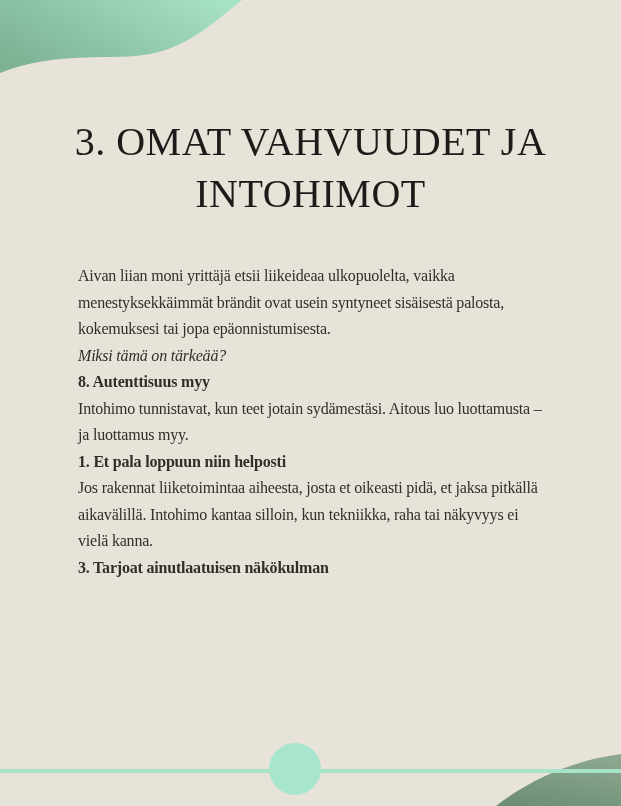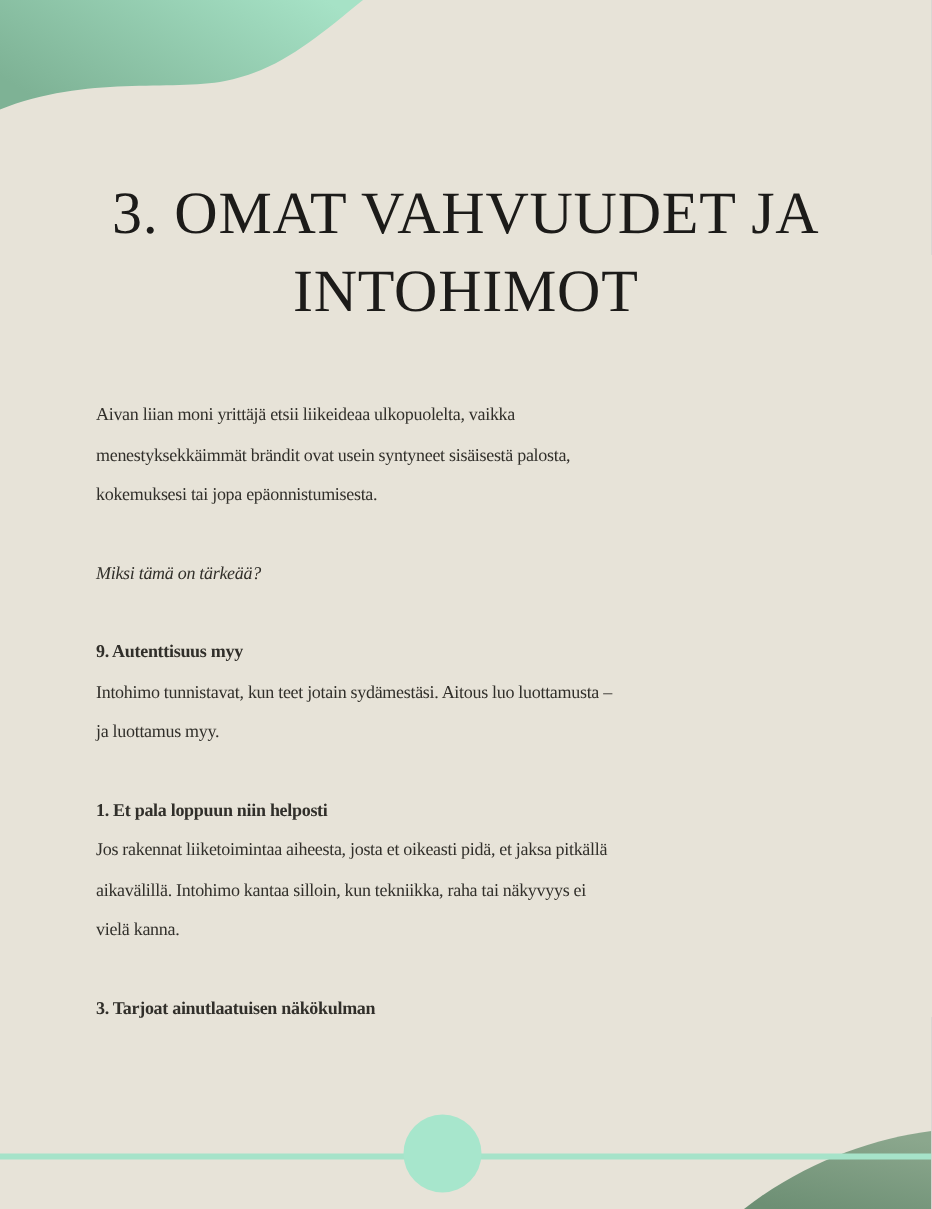--- a/index.html
+++ b/index.html
@@ -69,30 +69,30 @@
     line-height: 52px;
     font-weight: normal;
     letter-spacing: 0.5px;
     color: #1c1b19;
   }
 
   
   .content {
     position: absolute;
     top: 263px;
-    left: 64px;
+    left: 78px;
     right: 30px;
     z-index: 4;
     color: #312f2a;
-    font-size: 12px;
+    font-size: 16px;
     line-height: 26.5px;
     letter-spacing: -0.2px;
   }
   .para { margin: 0; }
-  .para + .para { margin-top: 26px; }
+  .para + .para { }
   .line { white-space: nowrap; }
   .heading-line { font-weight: bold; white-space: nowrap; }
   .question-line { font-style: italic; white-space: nowrap; }
 </style>
 </head>
 <body>
 
 <div class="page">
 
   <svg class="blob-topleft" viewBox="0 0 250 80" preserveAspectRatio="none">
@@ -129,21 +129,21 @@
       <div class="line">Aivan liian moni yrittäjä etsii liikeideaa ulkopuolelta, vaikka</div>
       <div class="line">menestyksekkäimmät brändit ovat usein syntyneet sisäisestä palosta,</div>
       <div class="line">kokemuksesi tai jopa epäonnistumisesta.</div>
     </div>
 
     <div class="para">
       <div class="question-line">Miksi tämä on tärkeää?</div>
     </div>
 
     <div class="para">
-      <div class="heading-line">9. Autenttisuus myy</div>
+      <div class="heading-line">8. Autenttisuus myy</div>
       <div class="line">Intohimo tunnistavat, kun teet jotain sydämestäsi. Aitous luo luottamusta –</div>
       <div class="line">ja luottamus myy.</div>
     </div>
 
     <div class="para">
       <div class="heading-line">1. Et pala loppuun niin helposti</div>
       <div class="line">Jos rakennat liiketoimintaa aiheesta, josta et oikeasti pidä, et jaksa pitkällä</div>
       <div class="line">aikavälillä. Intohimo kantaa silloin, kun tekniikka, raha tai näkyvyys ei</div>
       <div class="line">vielä kanna.</div>
     </div>

